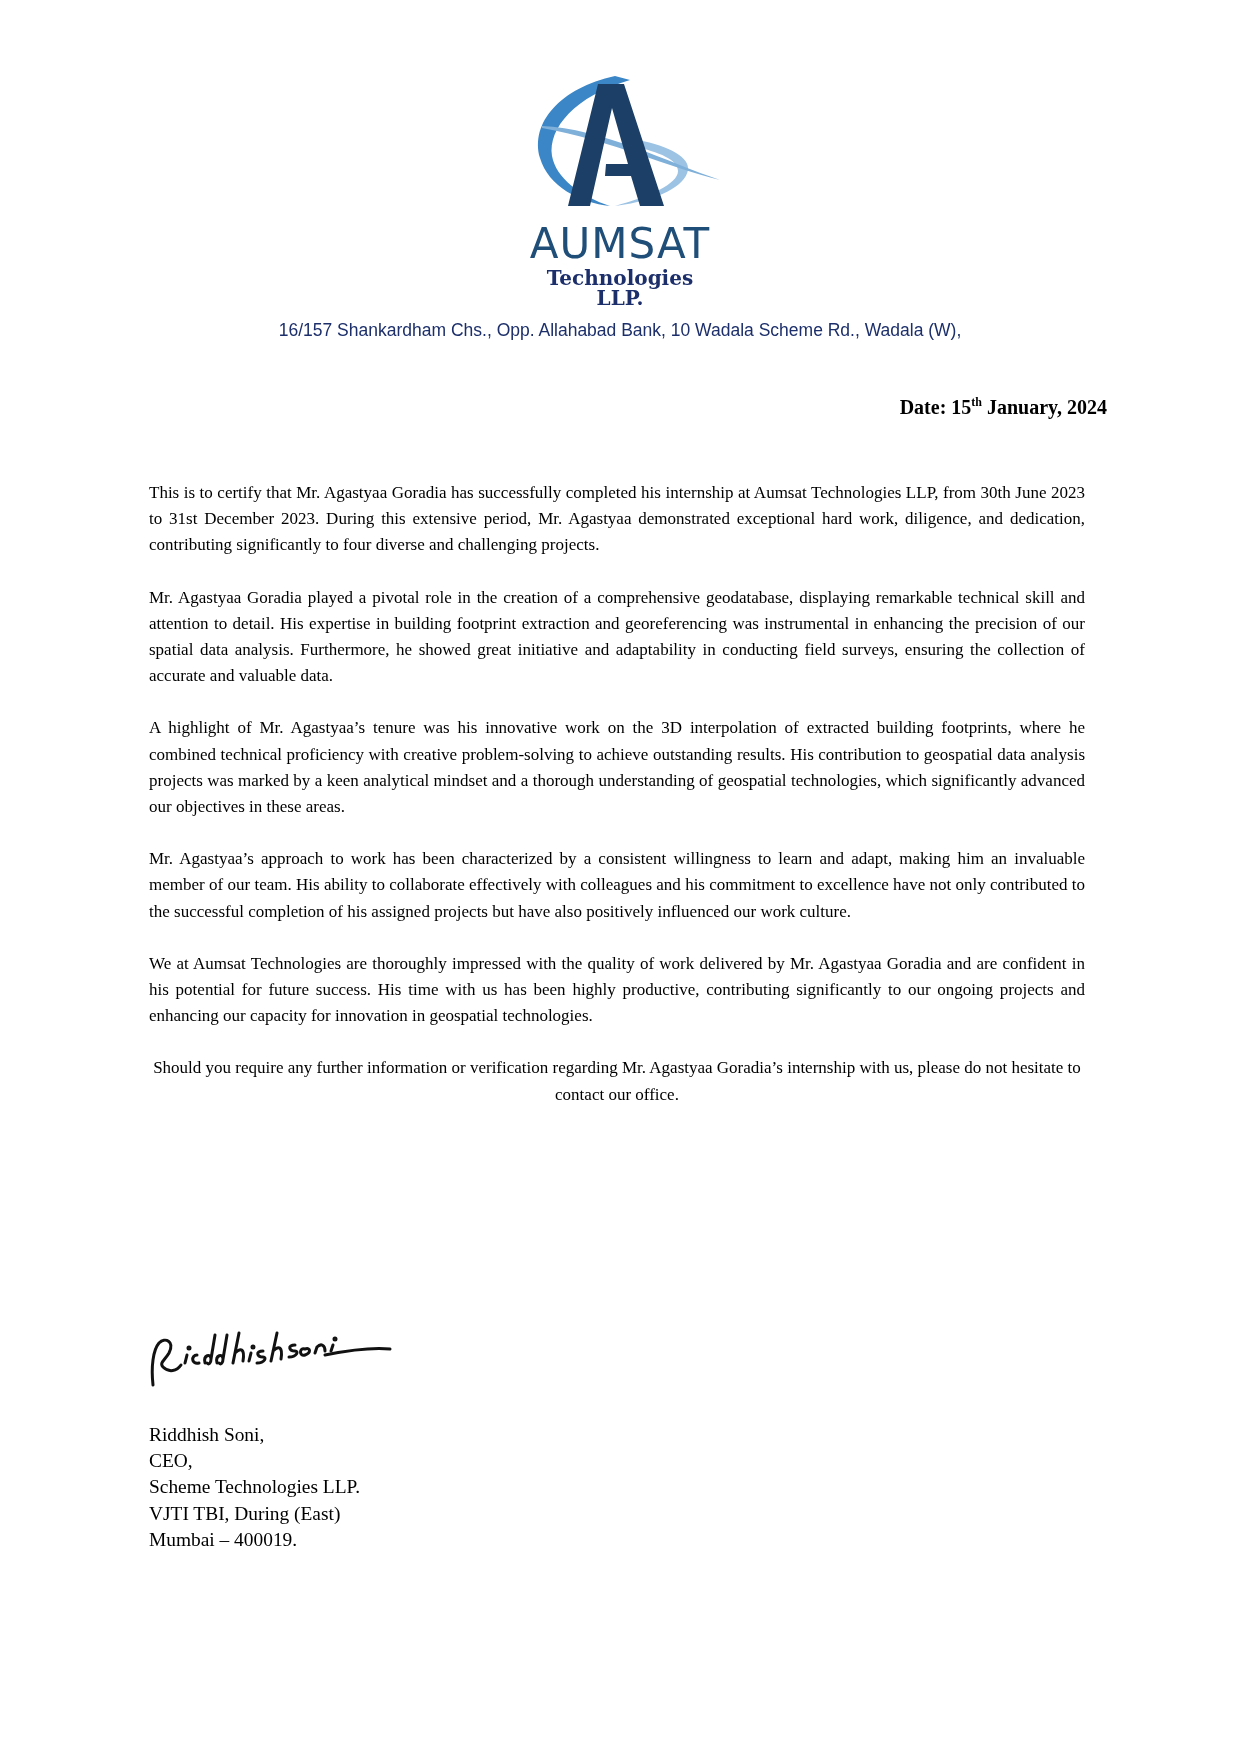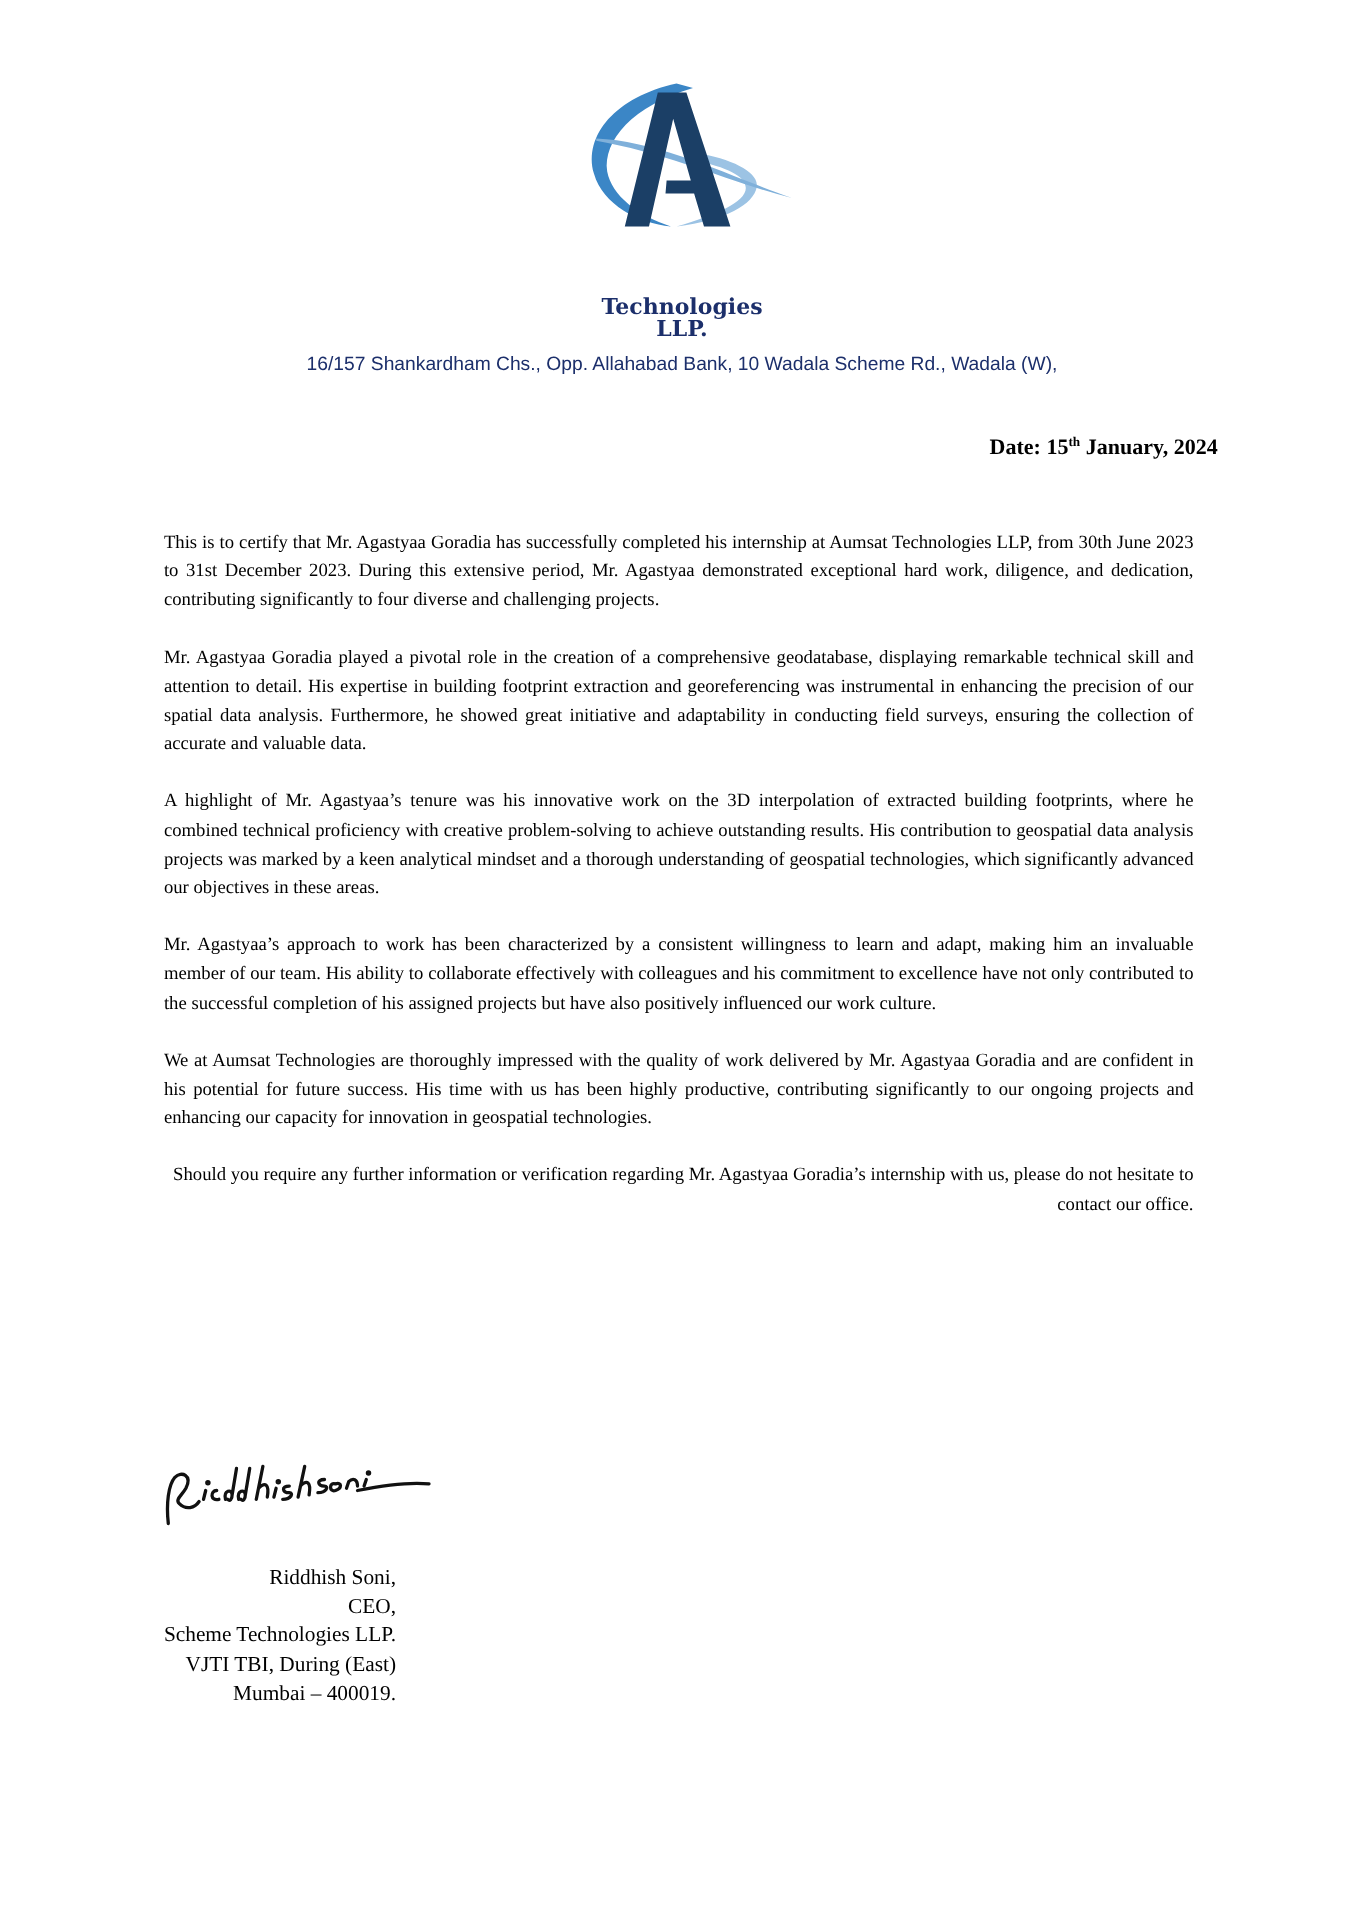--- a/index.html
+++ b/index.html
@@ -22,44 +22,45 @@
   .date sup { font-size: 12px; vertical-align: 8px; line-height: 0; }
 
   .heading { position: absolute; left: 0; width: 1241px; top: 422px; text-align: center;
     font-family: "Liberation Serif", serif; font-weight: bold; font-size: 26px; color: #000;
     text-decoration: underline; text-underline-offset: 3px; }
   .heading span { display: inline-block; margin-left: 0px; }
 
   .body { position: absolute; left: 149px; top: 480px; width: 936px;
     font-family: "Liberation Serif", serif; font-size: 17px; line-height: 26.2px; color: #000; }
   .body p { margin: 0 0 26px 0; text-align: justify; }
-  .body p.last { text-align: right; }
+  .body p.last { text-align: center; }
 
   .signature { position: absolute; left: 145px; top: 1305px; width: 250px; height: 90px; }
 
   .signoff { position: absolute; left: 149px; top: 1422px;
-    font-family: "Liberation Serif", serif; font-size: 19.4px; line-height: 26.2px; color: #000; text-align: right; }
+    font-family: "Liberation Serif", serif; font-size: 19.4px; line-height: 26.2px; color: #000; }
   .signoff div { white-space: nowrap; }
 </style>
 </head>
 <body>
 
 <div class="page">
 
   <div class="logo">
     <svg viewBox="0 0 200 160">
 
       <path d="M95 8 C 40 20, 10 55, 20 90 C 28 118, 60 135, 90 138 C 60 128, 36 110, 32 88 C 28 60, 55 28, 110 12 Z" fill="#3b86c6"></path>
 
       <path d="M118 72 C 150 78, 170 90, 168 102 C 165 118, 140 132, 95 138 C 130 128, 158 116, 158 103 C 158 92, 140 84, 112 78 Z" fill="#9cc3e4"></path>
 
       <path d="M22 58 C 80 60, 150 95, 200 112 C 150 100, 90 72, 22 60 Z" fill="#7fb0da"></path>
 
       <path d="M78 16 L 104 16 L 144 138 L 120 138 L 111 108 L 85 108 L 86 96 L 108 96 L 92 40 L 70 138 L 48 138 Z" fill="#1b3f66"></path>
     </svg>
+    <div class="logo-word">AUMSAT</div>
     <div class="logo-sub">Technologies LLP.</div>
   </div>
 
   <div class="address">
     <div>16/157 Shankardham Chs., Opp. Allahabad Bank, 10 Wadala Scheme Rd., Wadala (W),</div>
   </div>
 
   <div class="date"><span>Date: 15</span><sup>th</sup><span> January, 2024</span></div>
 
 

